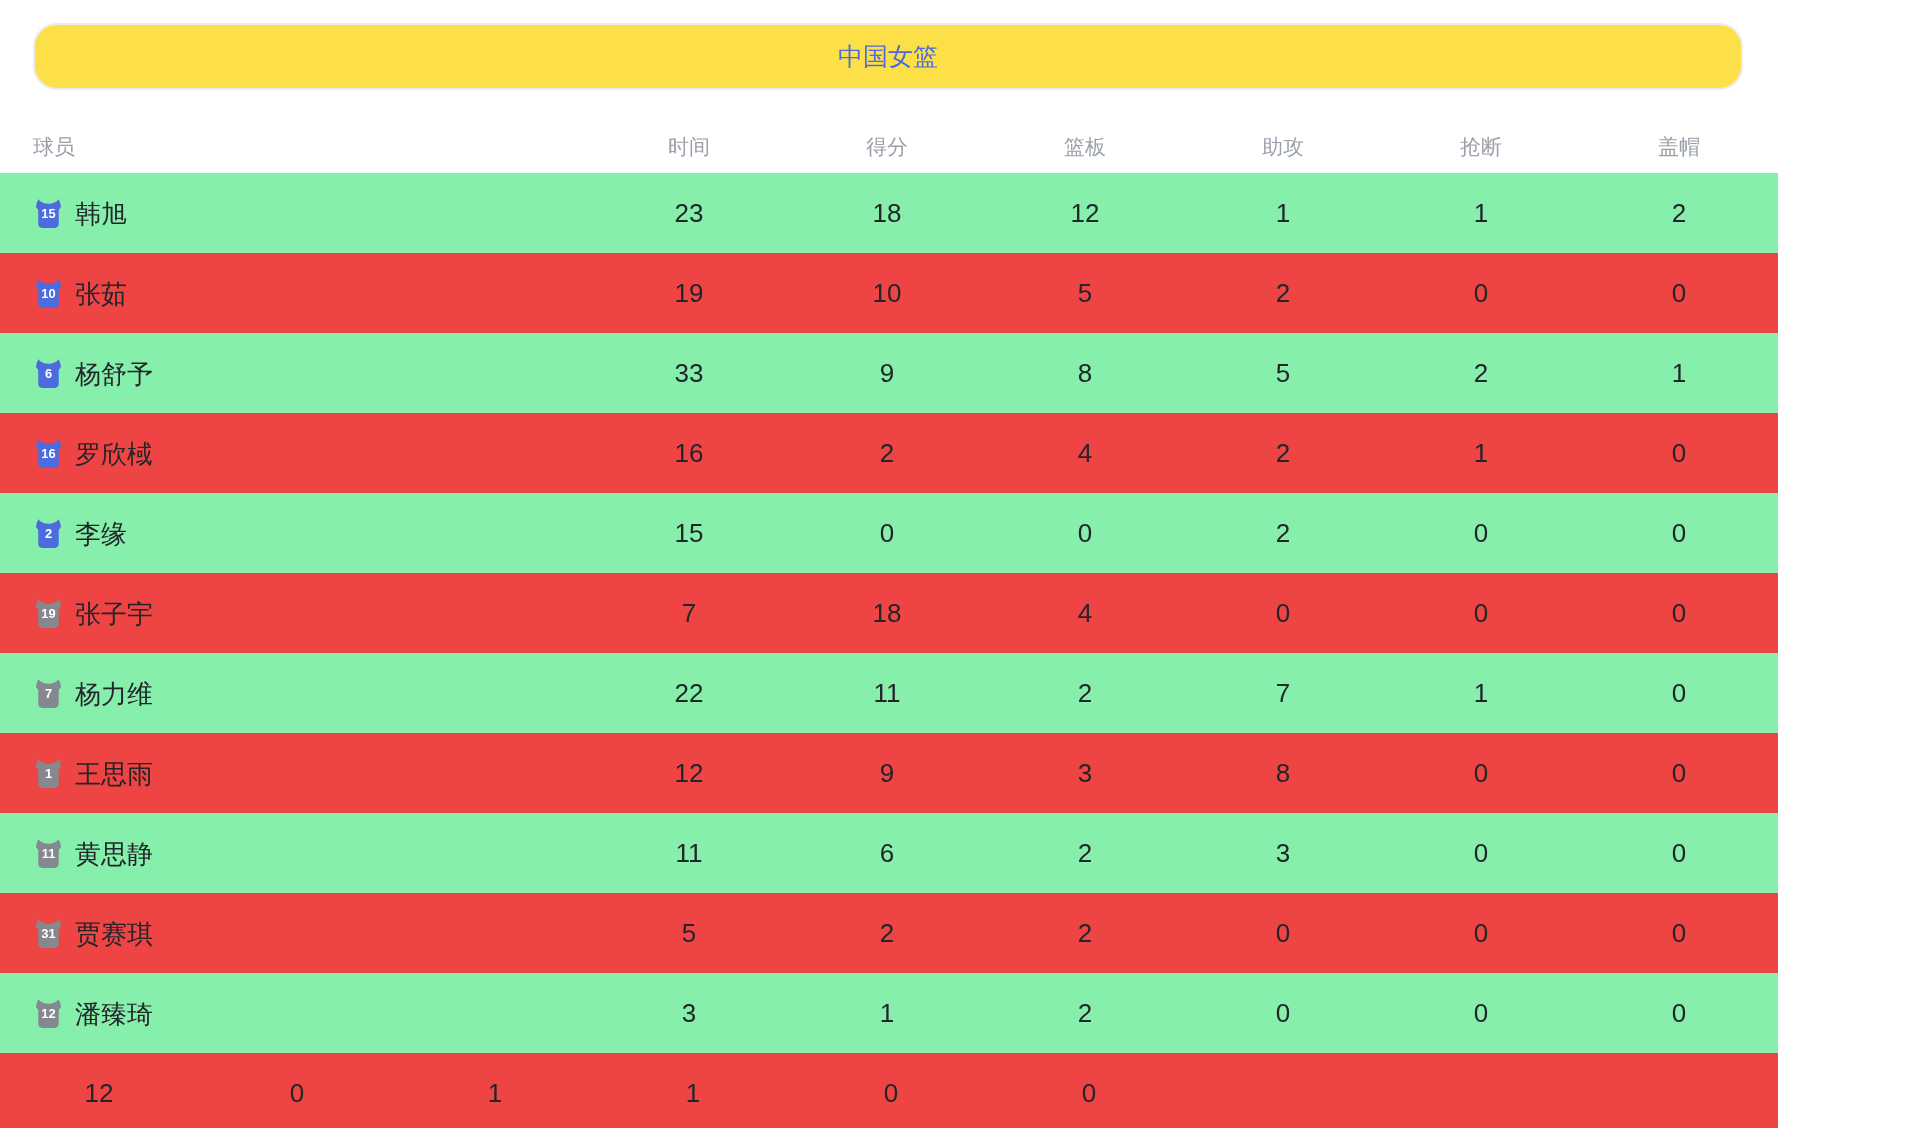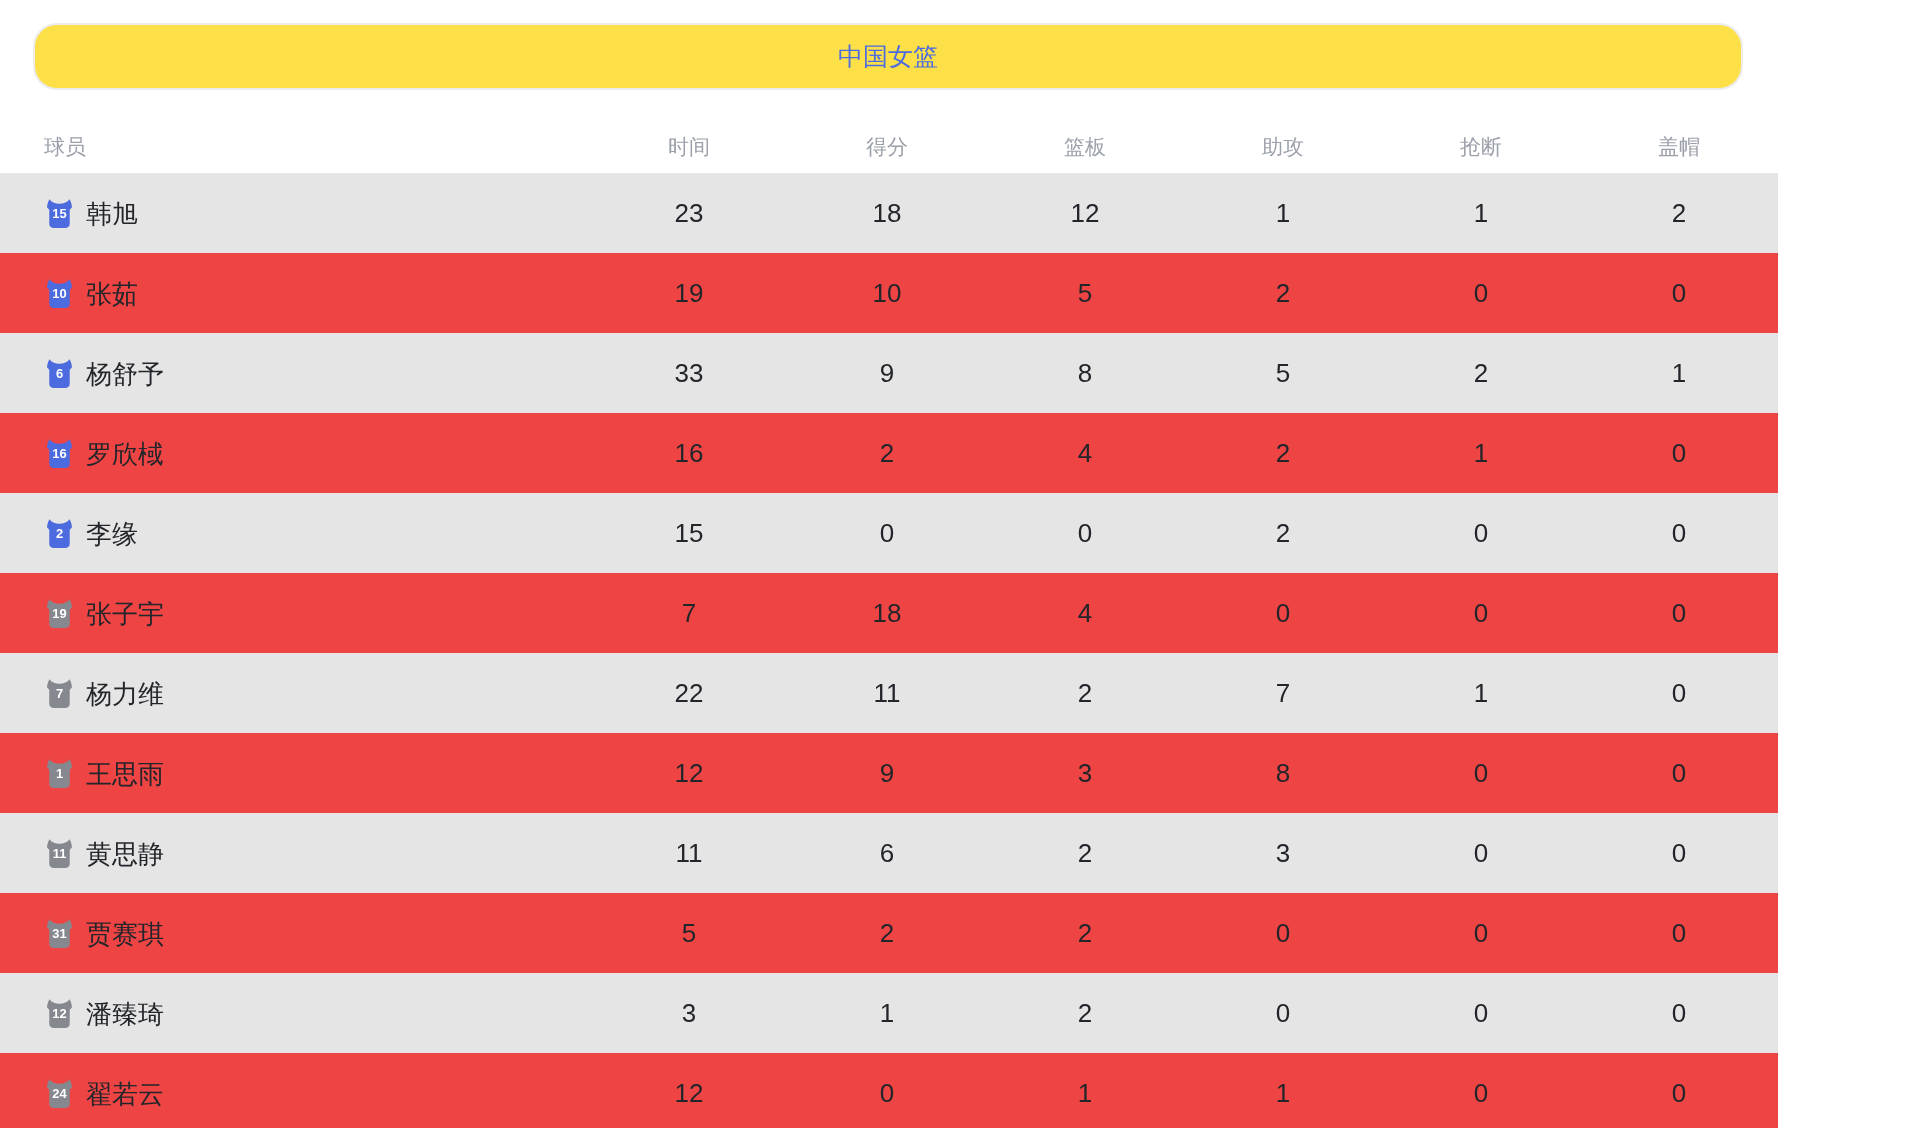--- a/index.html
+++ b/index.html
@@ -55,26 +55,26 @@
   
   .row {
     display: flex;
     align-items: center;
     height: 80px;
     width: 1778px;
     font-size: 26px;
     color: #22252a;
     background: #ef4444;
   }
-  .row.shaded { background: #e5e5e5; }
+  .row.shaded { background: #86efac; }
 
   .cell.player {
     width: 590px;
     box-sizing: border-box;
-    padding-left: 44px;
+    padding-left: 33px;
     display: flex;
     align-items: center;
   }
   .cell.stat {
     width: 198px;
     text-align: center;
   }
 
   
   .badge {
@@ -299,29 +299,20 @@
         <span class="pname">潘臻琦</span>
       </div>
       <div class="cell stat">3</div>
       <div class="cell stat">1</div>
       <div class="cell stat">2</div>
       <div class="cell stat">0</div>
       <div class="cell stat">0</div>
       <div class="cell stat">0</div>
     </div>
       <div class="row">
-      <div class="cell player">
-        <span class="badge gray">
-          <svg viewBox="0 0 30 30" aria-hidden="true">
-            <path class="jersey" d="M5.3 1.2 C7.2 4.1 10.7 5.5 15 5.5 C19.3 5.5 22.8 4.1 24.7 1.2 C26.2 3.6 27 6.3 27 9.2 L24.9 11.3 L24.9 25.2 C24.9 27.3 23.2 29 21.1 29 L8.9 29 C6.8 29 5.1 27.3 5.1 25.2 L5.1 11.3 L3 9.2 C3 6.3 3.8 3.6 5.3 1.2 Z"></path>
-            <text x="15" y="19.5" text-anchor="middle">24</text>
-          </svg>
-        </span>
-        <span class="pname">翟若云</span>
-      </div>
       <div class="cell stat">12</div>
       <div class="cell stat">0</div>
       <div class="cell stat">1</div>
       <div class="cell stat">1</div>
       <div class="cell stat">0</div>
       <div class="cell stat">0</div>
     </div>
     </div>
 
 </div>

